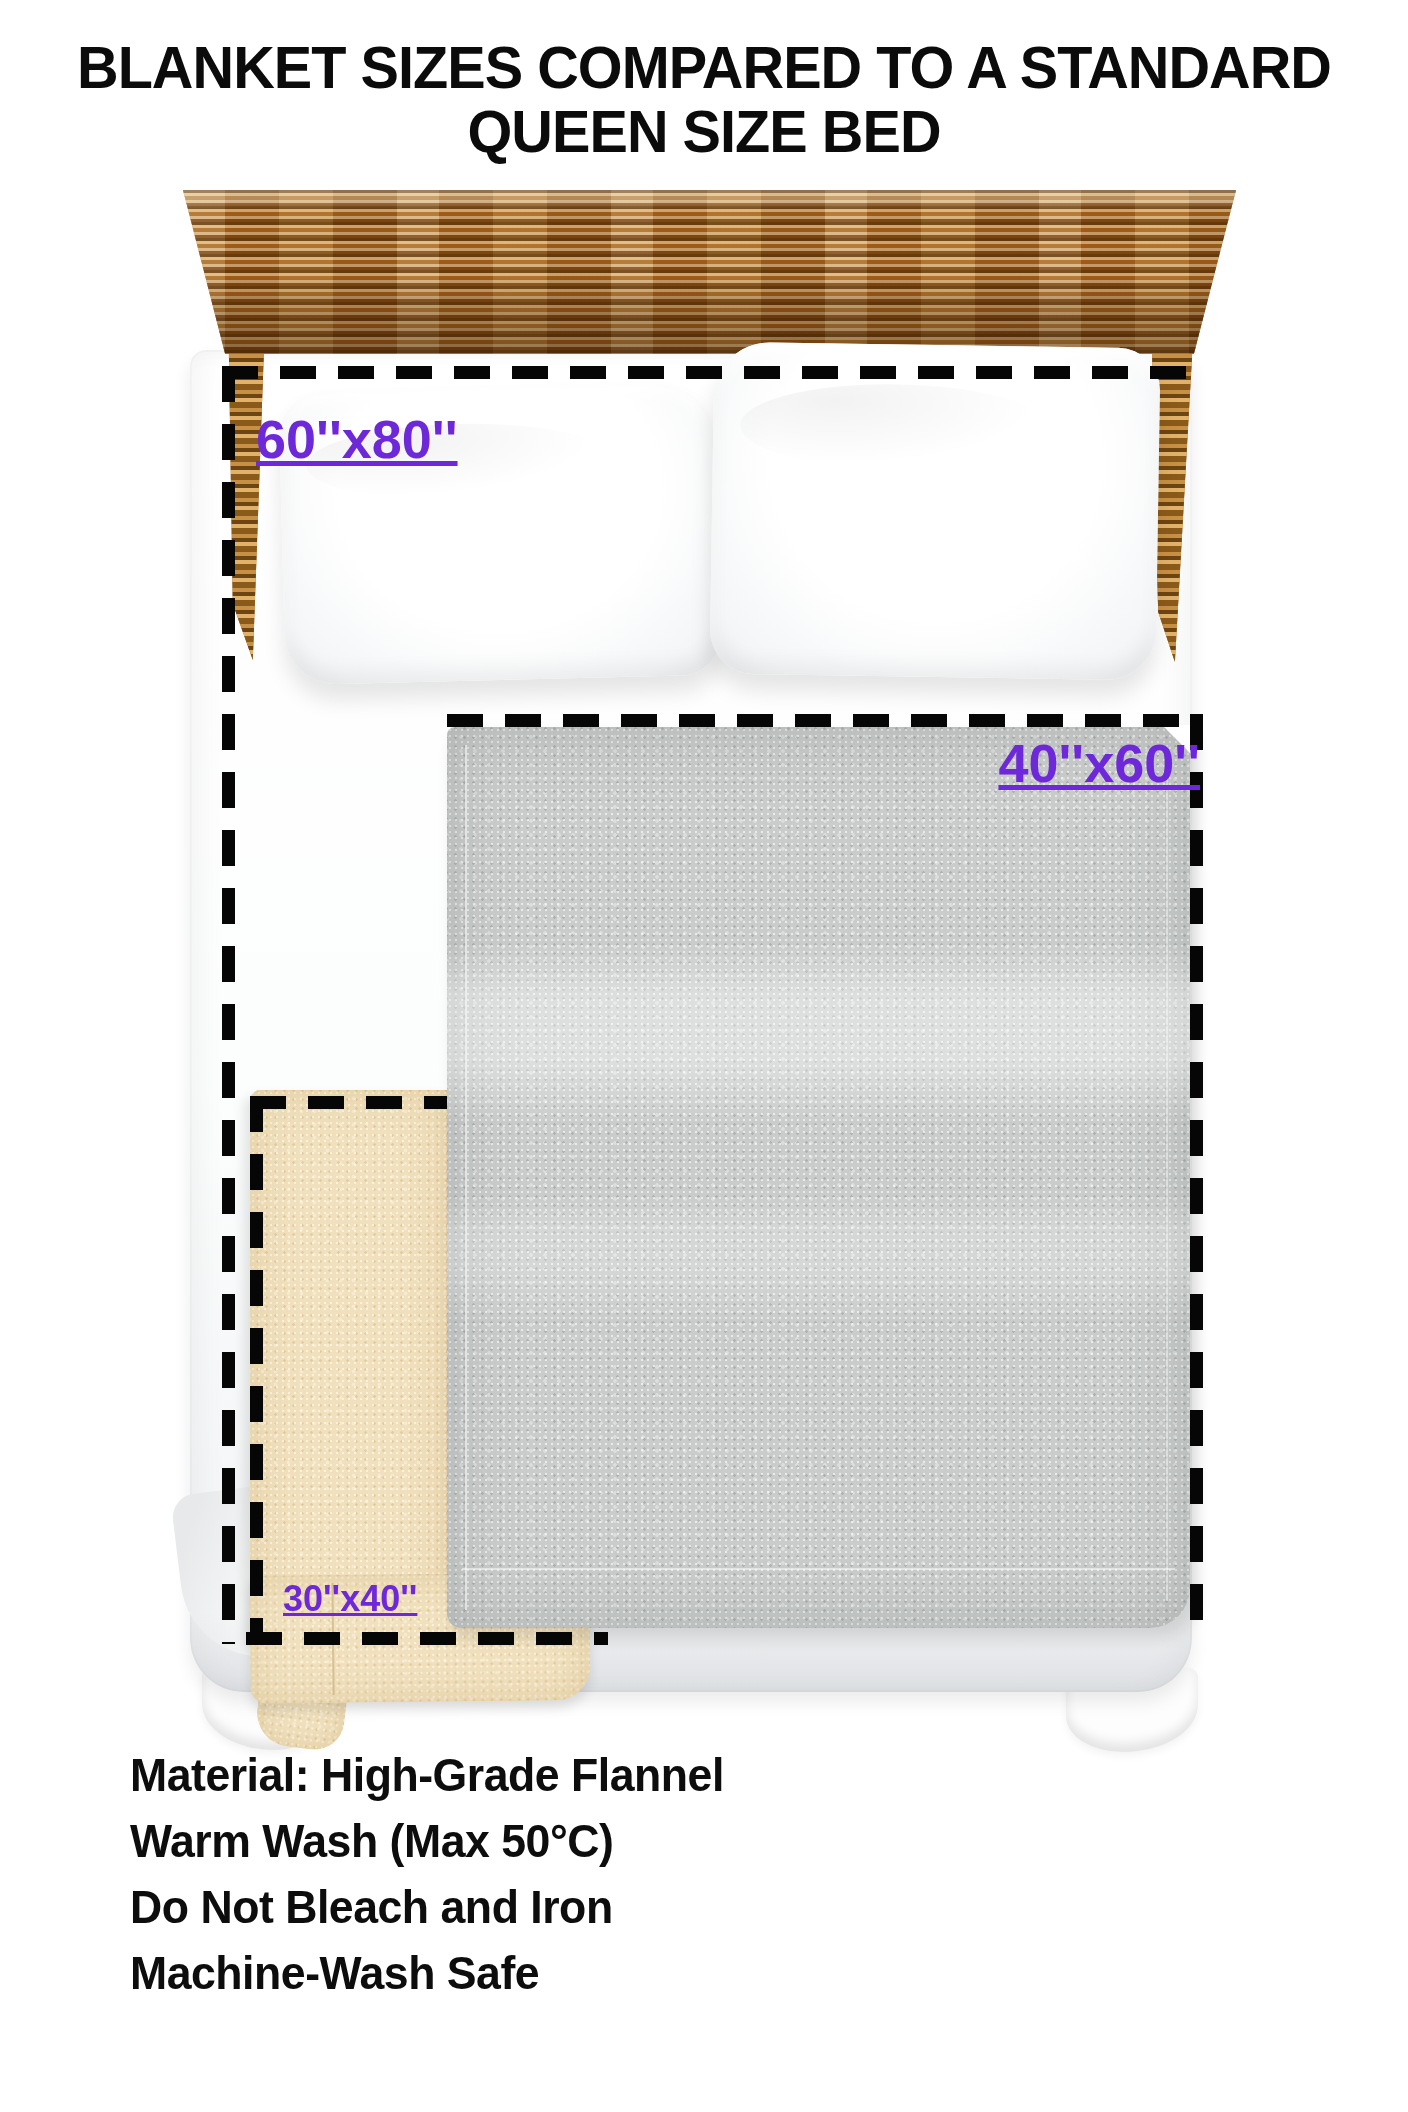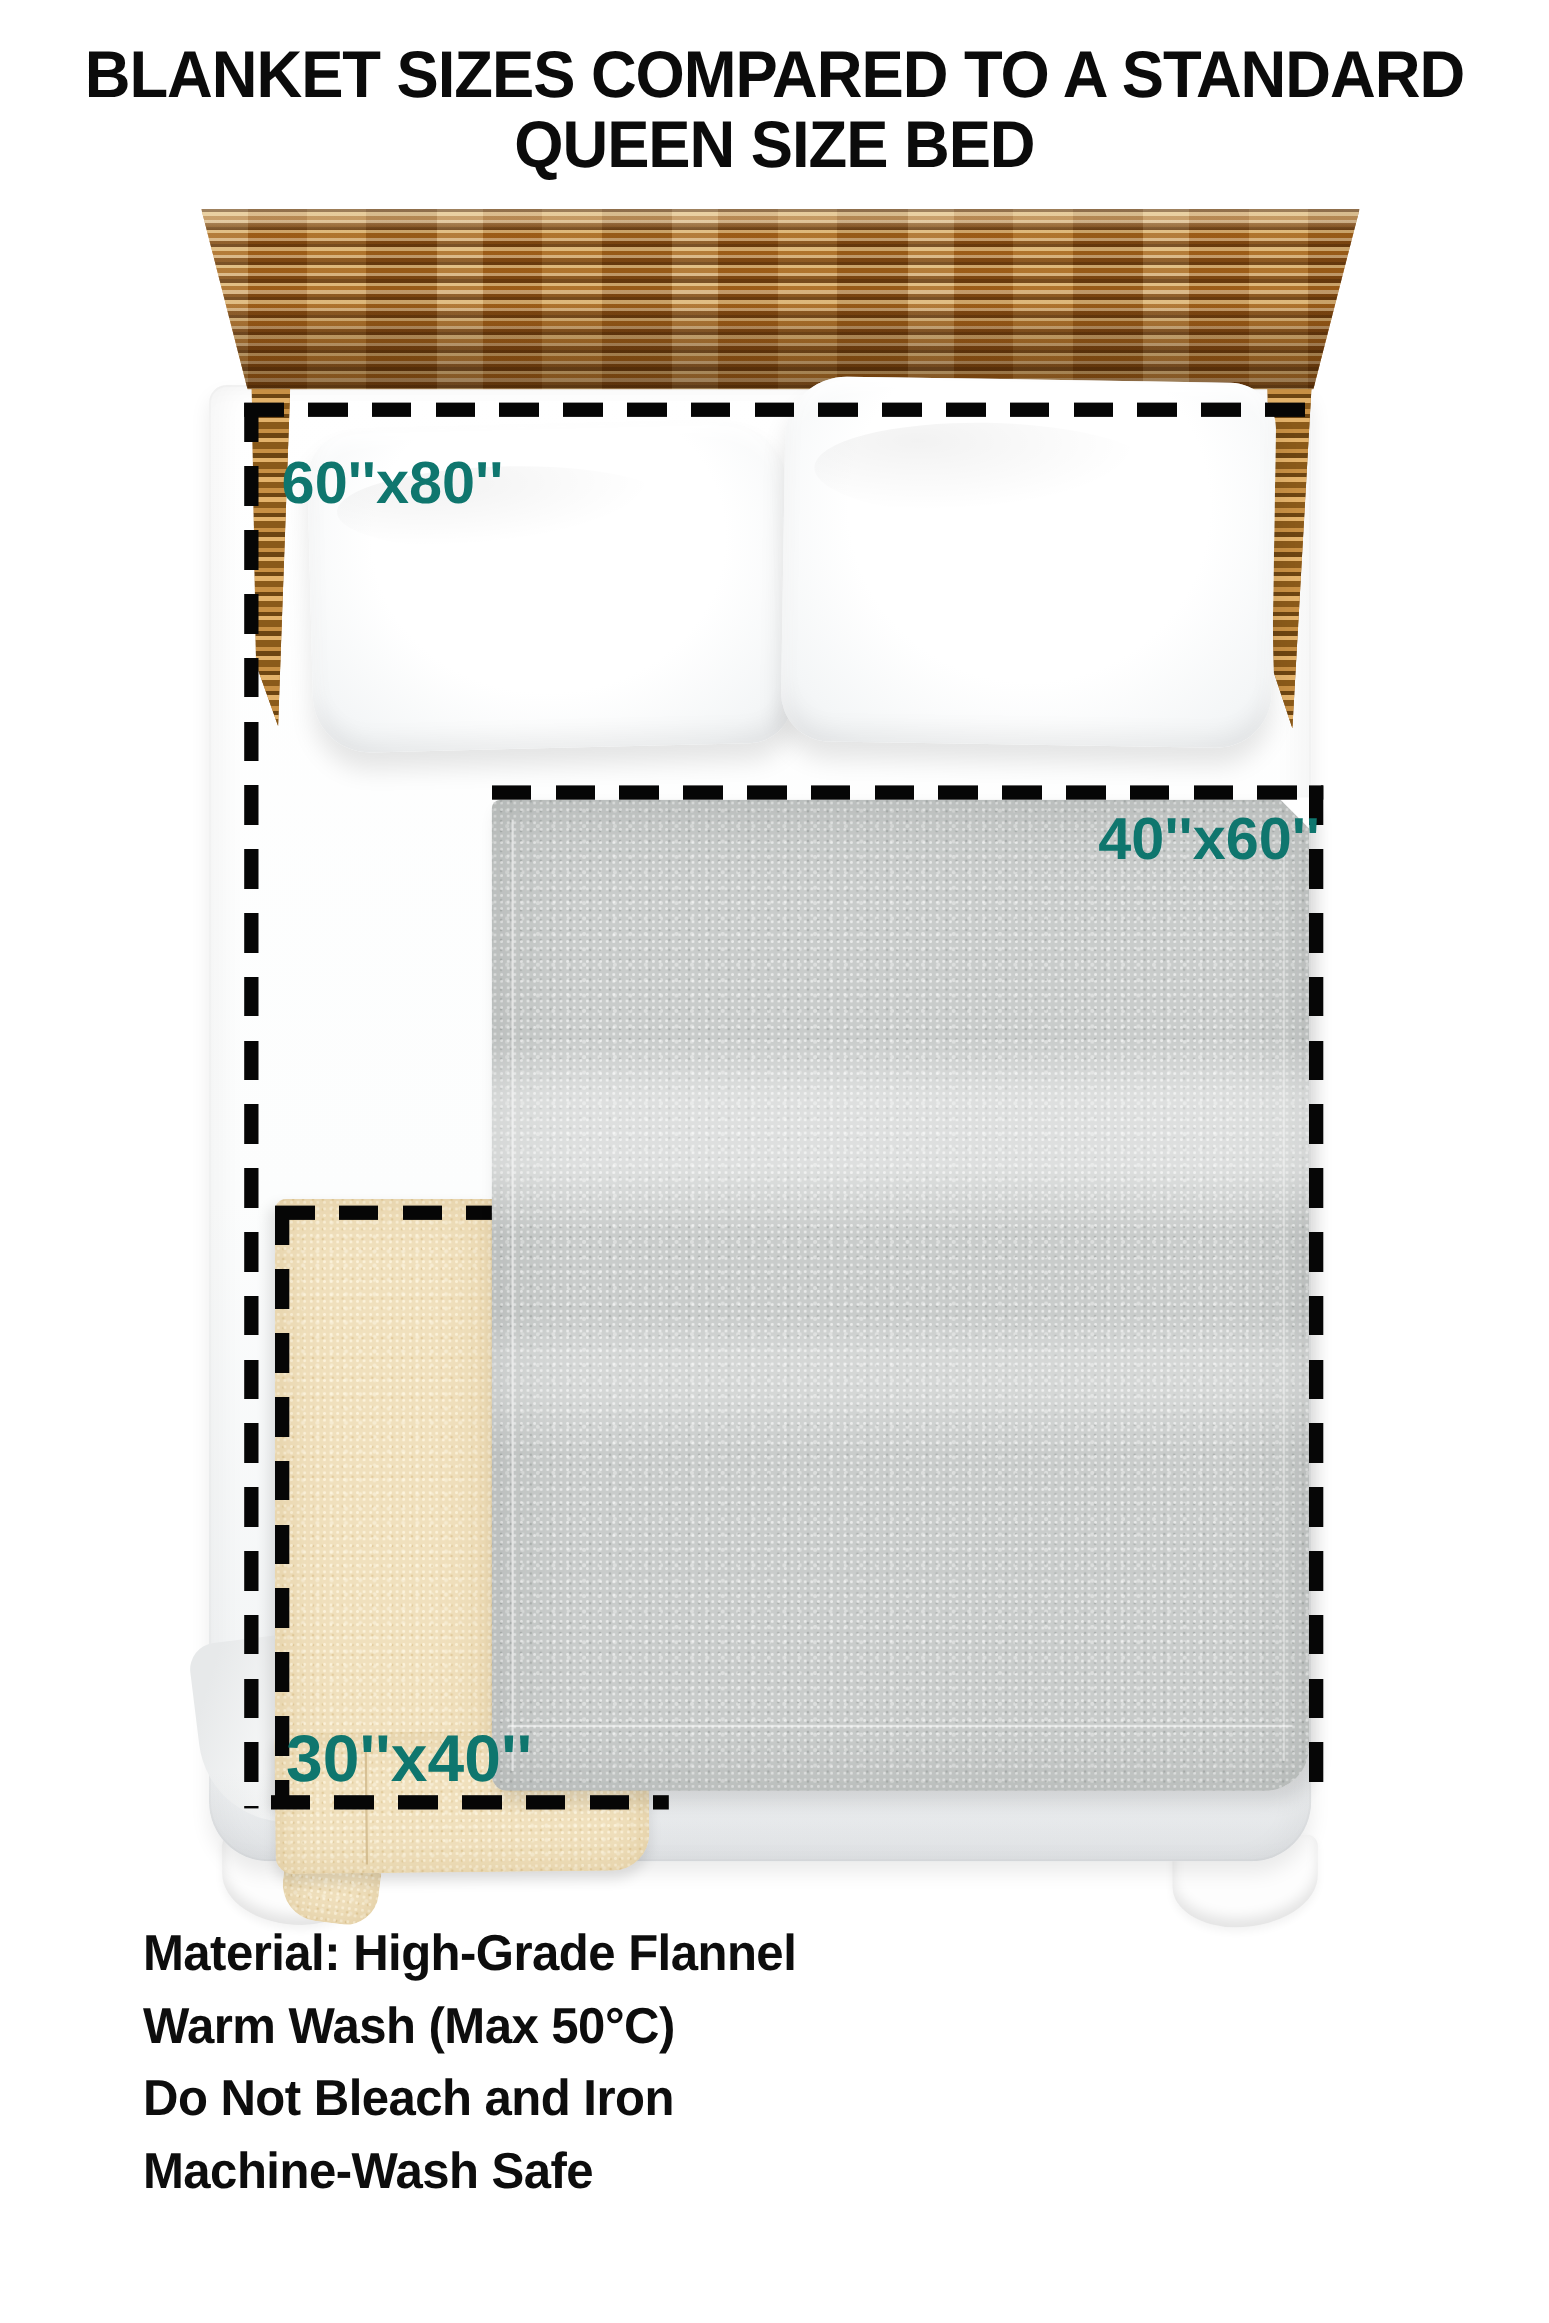--- a/index.html
+++ b/index.html
@@ -136,26 +136,26 @@
   }
   .blanket-cream-band::after{content:"";position:absolute;left:82px;top:6%;width:2px;height:88%;
     background:rgba(170,136,74,.35);}
   .blanket-cream-tail{
     position:absolute;left:258px;top:1664px;width:88px;height:84px;z-index:5;
     border-radius:4px 8px 30px 34px;transform:rotate(7deg);
     box-shadow:inset 0 0 26px rgba(186,152,90,.30);
   }
   
   .size-label{
-    position:absolute;z-index:10;font-weight:800;color:#0f766e;letter-spacing:0;
-    font-size:54px;line-height:54px;white-space:nowrap;
+    position:absolute;z-index:10;font-weight:800;color:#6d28d9;letter-spacing:0;
+    font-size:54px;line-height:54px;white-space:nowrap;text-decoration:underline;
   }
   .label-queen{left:256px;top:412px;}
   .label-gray{left:950px;top:736px;width:250px;text-align:right;}
-  .label-small{left:260px;top:1572px;font-size:60px;}
+  .label-small{left:283px;top:1572px;font-size:36px;}
   
   .care{
     position:absolute;left:130px;top:1742px;z-index:10;
     font-size:46px;font-weight:700;line-height:66px;letter-spacing:-.5px;color:#0d0d0d;
     transform:scaleX(.97);transform-origin:0 0;
   }
 </style>
 </head>
 <body>
 

